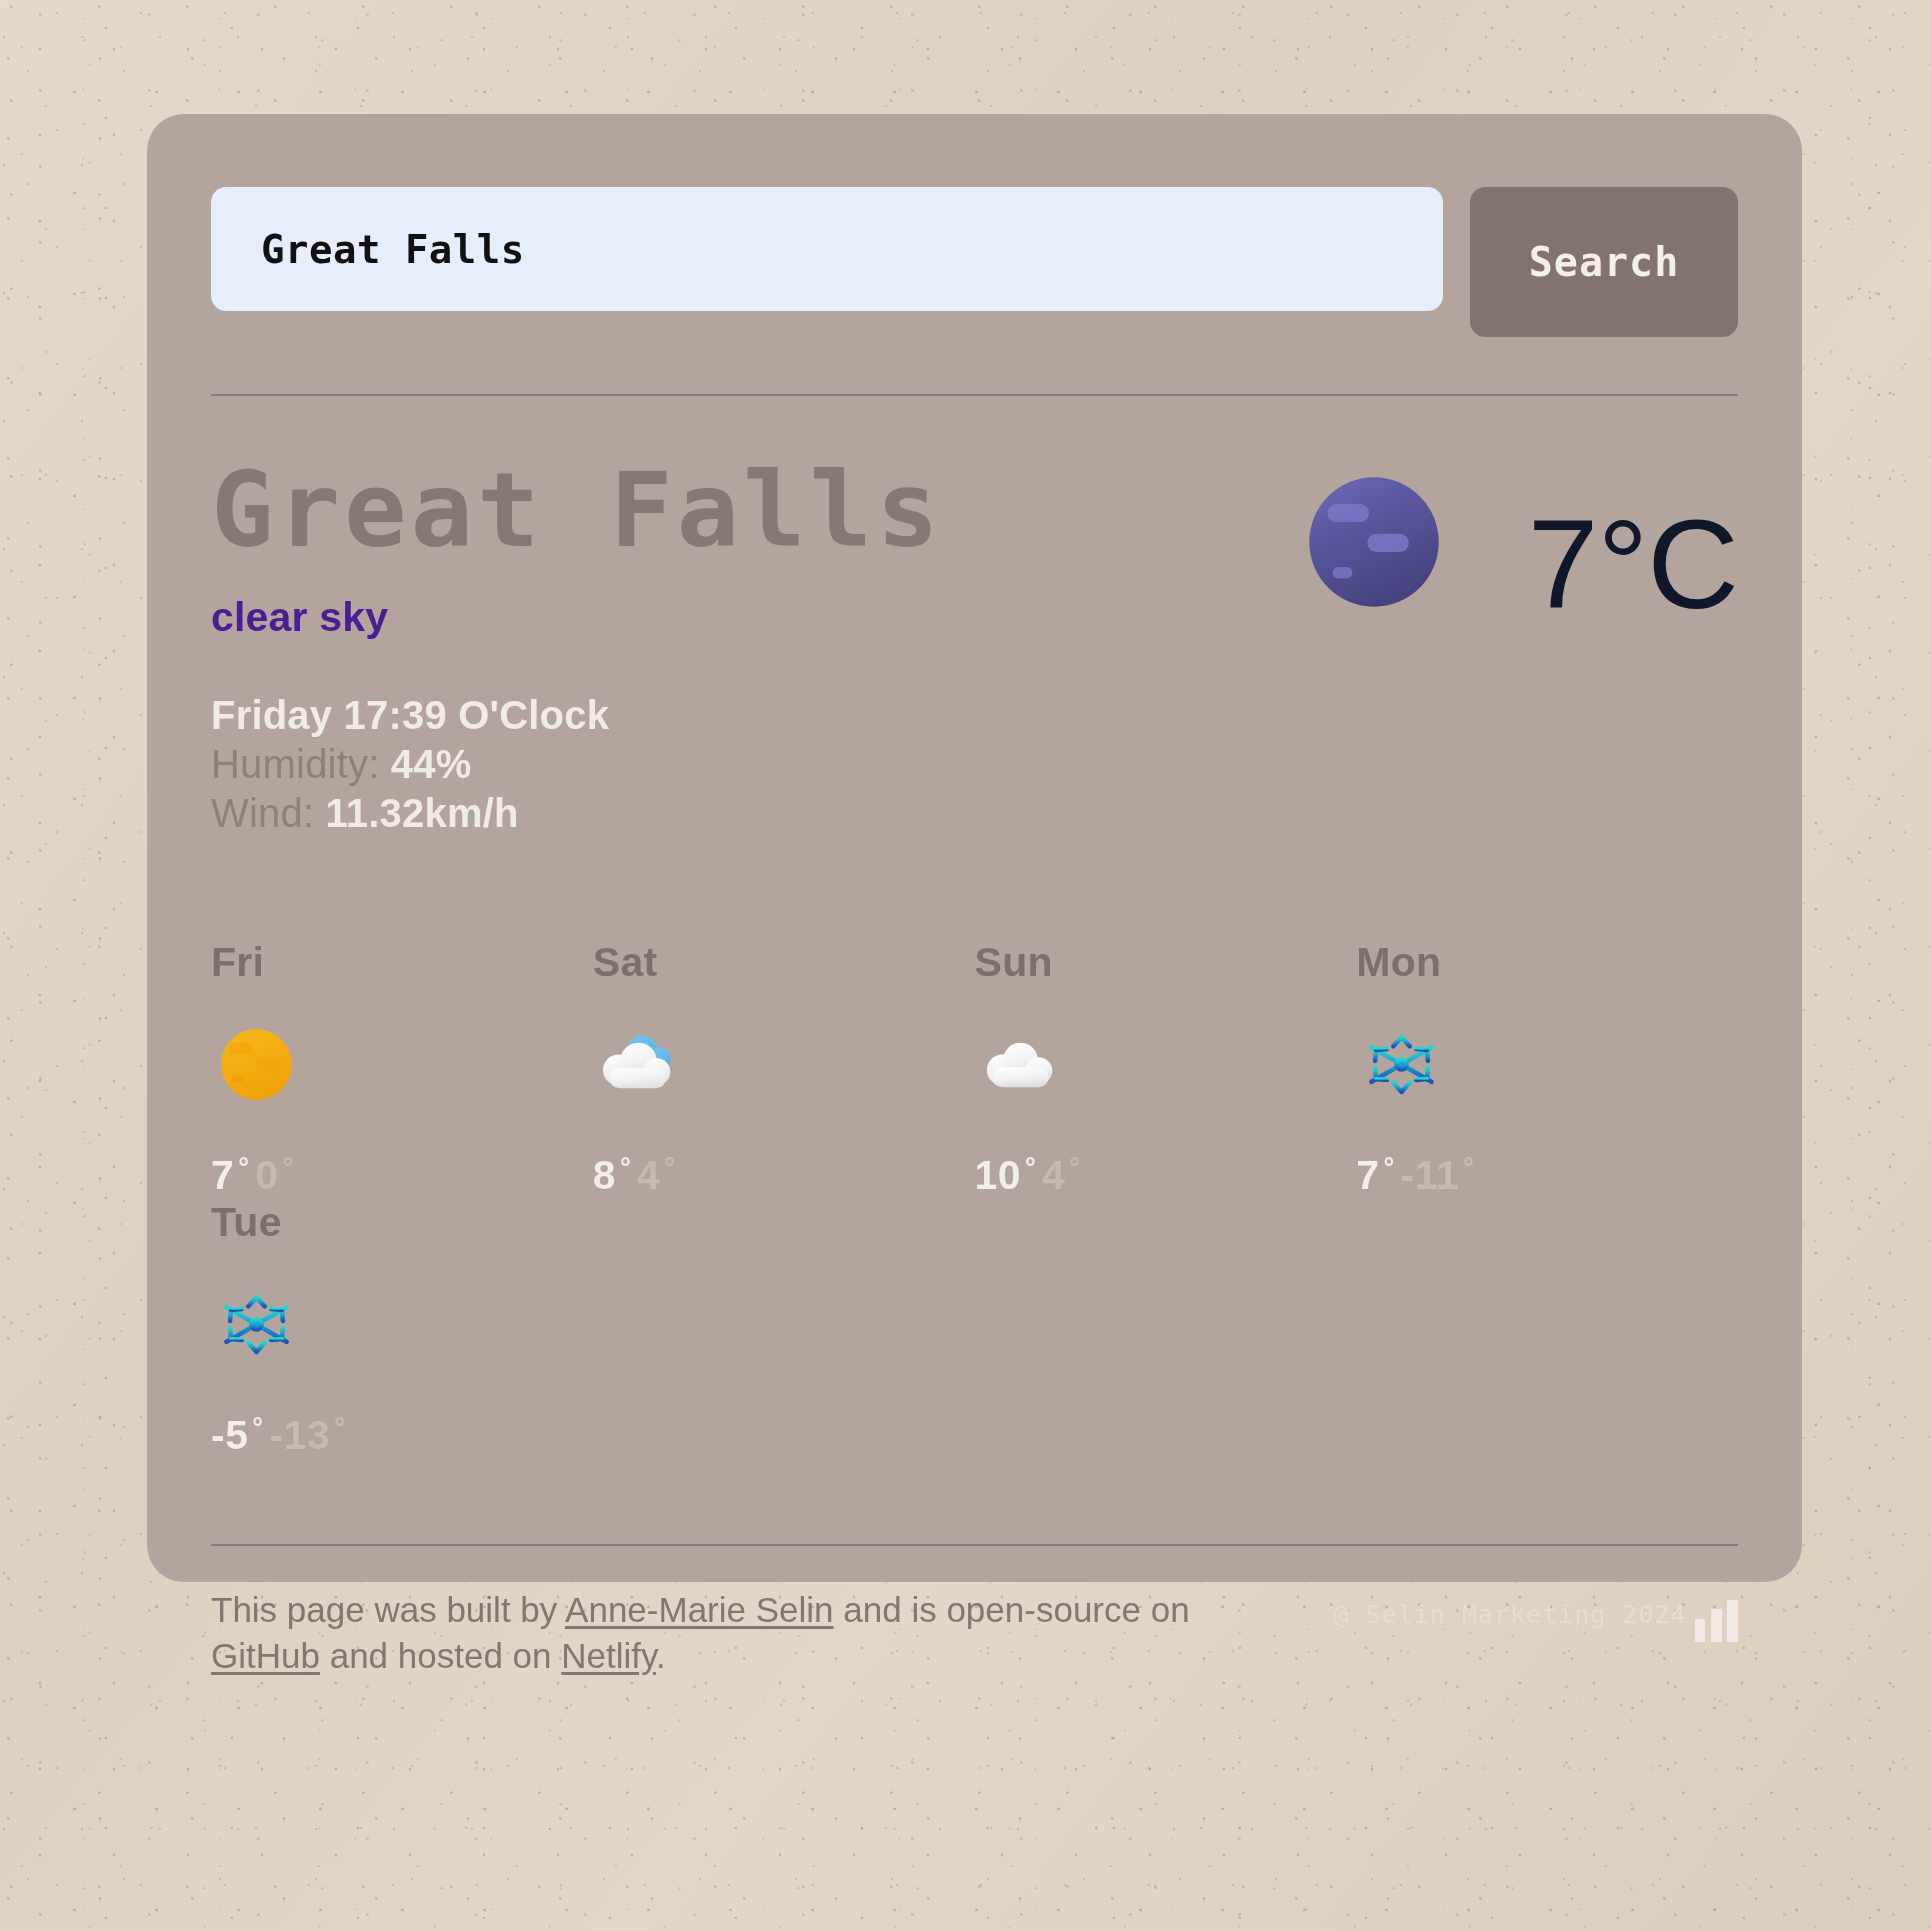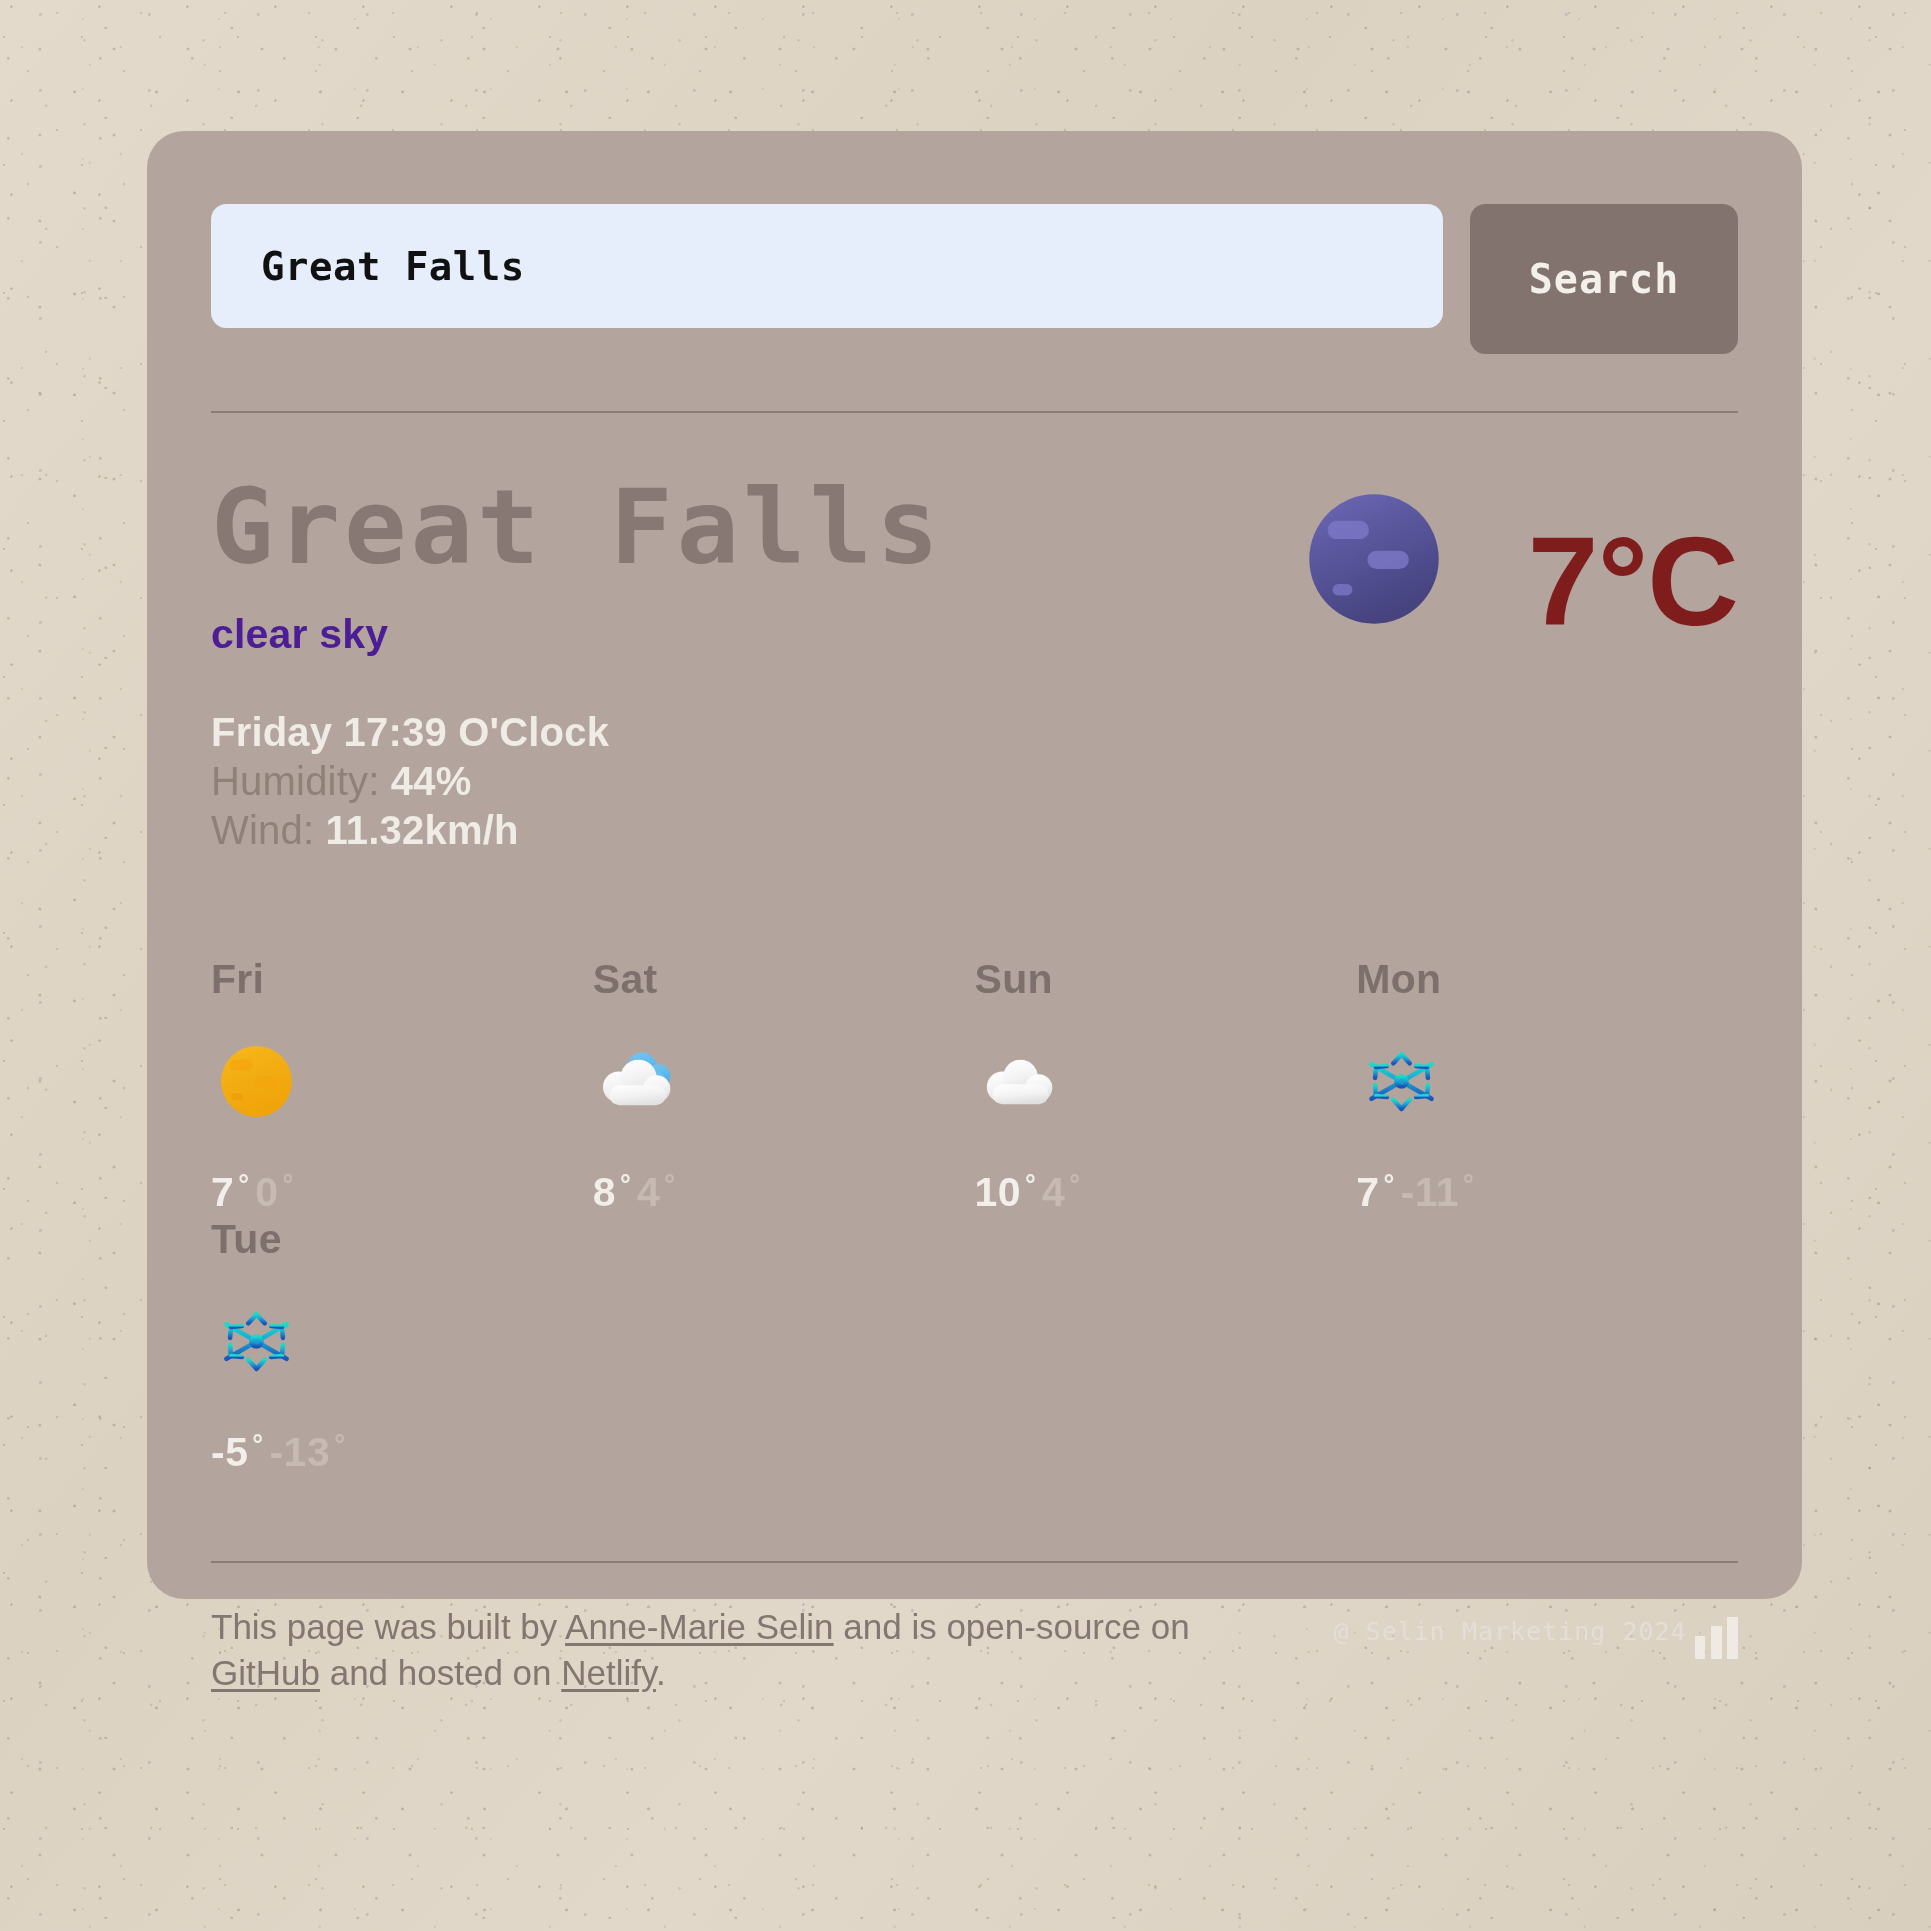--- a/index.html
+++ b/index.html
@@ -42,21 +42,21 @@
       99px 107px, 74px 86px, 115px 98px, 92px 80px,
       105px 123px, 82px 101px, 136px 70px, 96px 113px,
       119px 84px, 78px 128px, 100% 100%;
     z-index: 0;
   }
 
   
   #weather-card {
     position: absolute;
     left: 147px;
-    top: 131px;
+    top: 114px;
     width: 1655px;
     height: 1468px;
     background: #b3a59d;
     border-radius: 37px;
     z-index: 1;
     padding: 0 64px;
   }
 
   
   .search-row {
@@ -151,22 +151,22 @@
     position: absolute;
     right: 0;
     top: 0;
     display: flex;
     align-items: center;
     gap: 71px;
   }
   .main-icon { width: 166px; height: 166px; display: block; }
   .main-temp {
     font-size: 127px;
-    font-weight: 700;
-    color: #7f1d1d;
+    font-weight: 400;
+    color: #0f172a;
     letter-spacing: -1px;
     line-height: 1;
     margin-top: 45px;
   }
 
   
   .forecast {
     margin-top: 39px;
     display: grid;
     grid-template-columns: repeat(4, 1fr);

